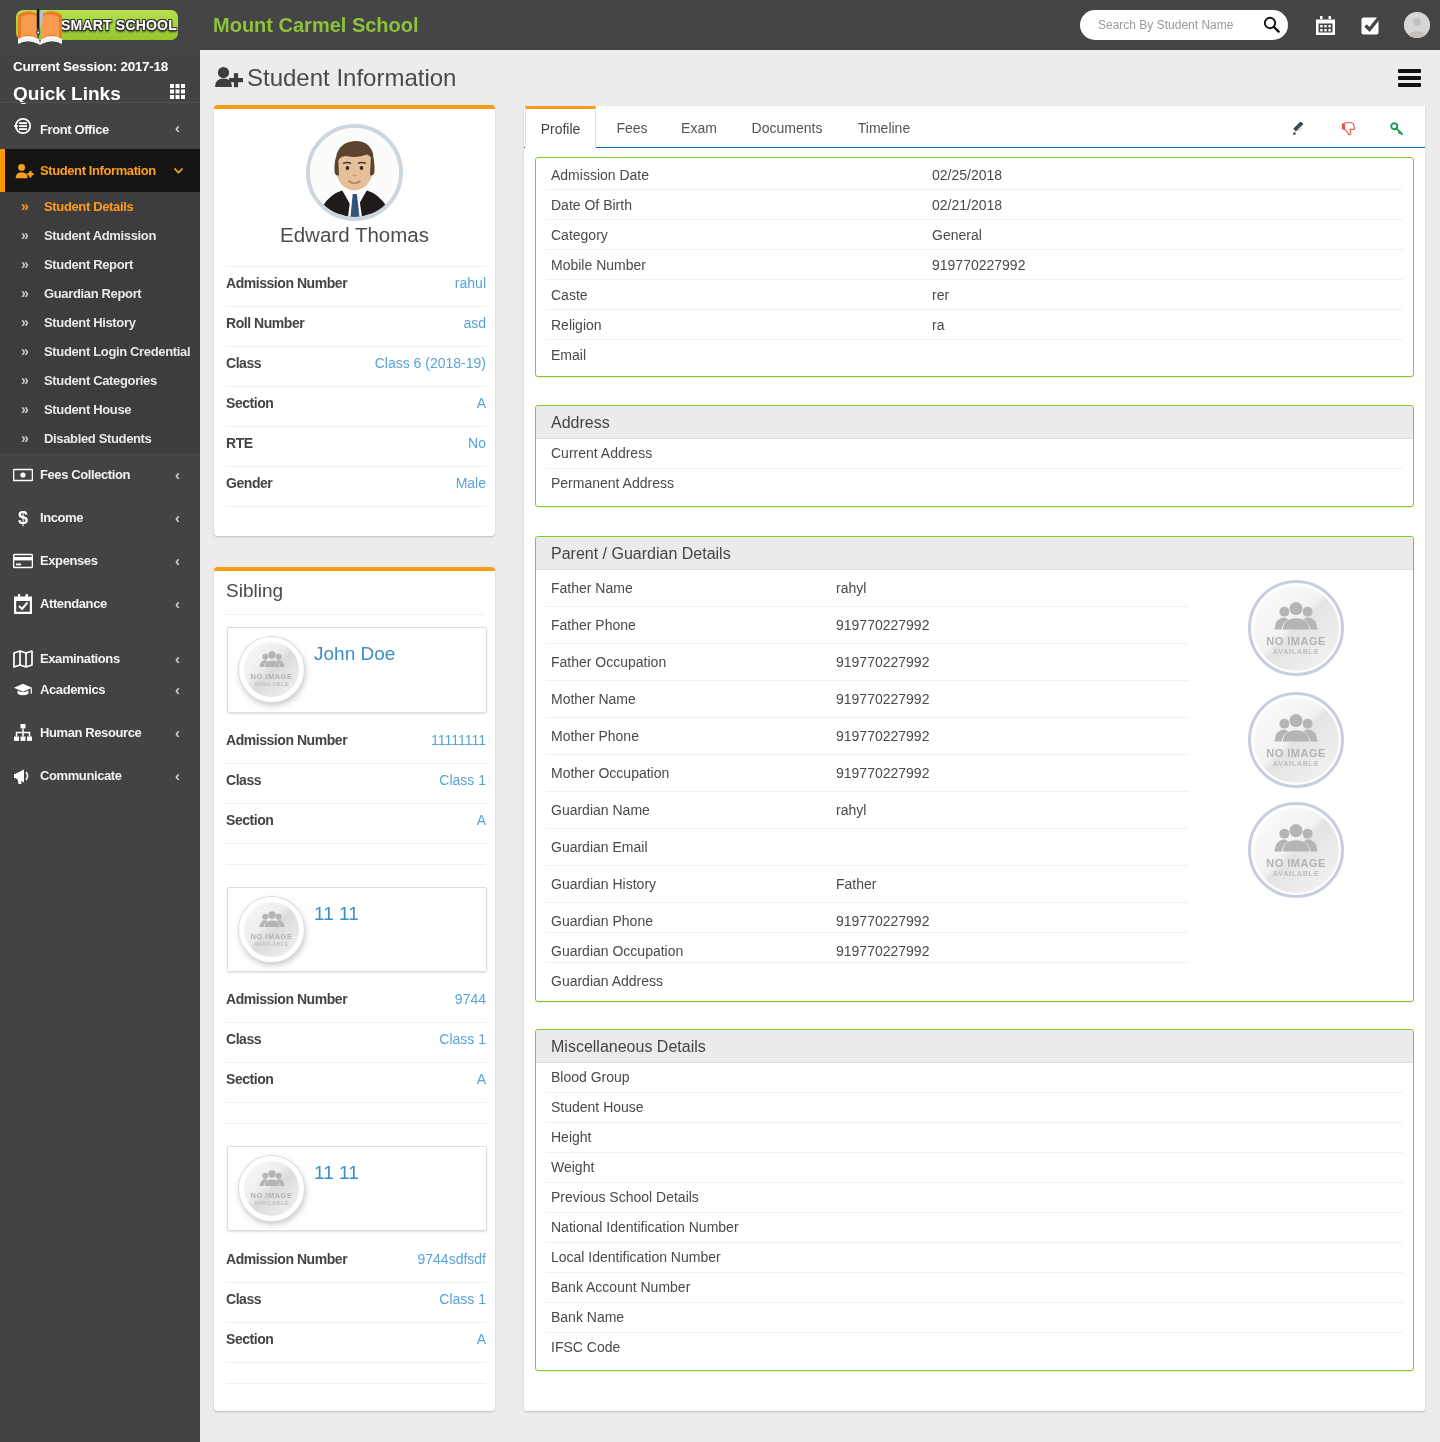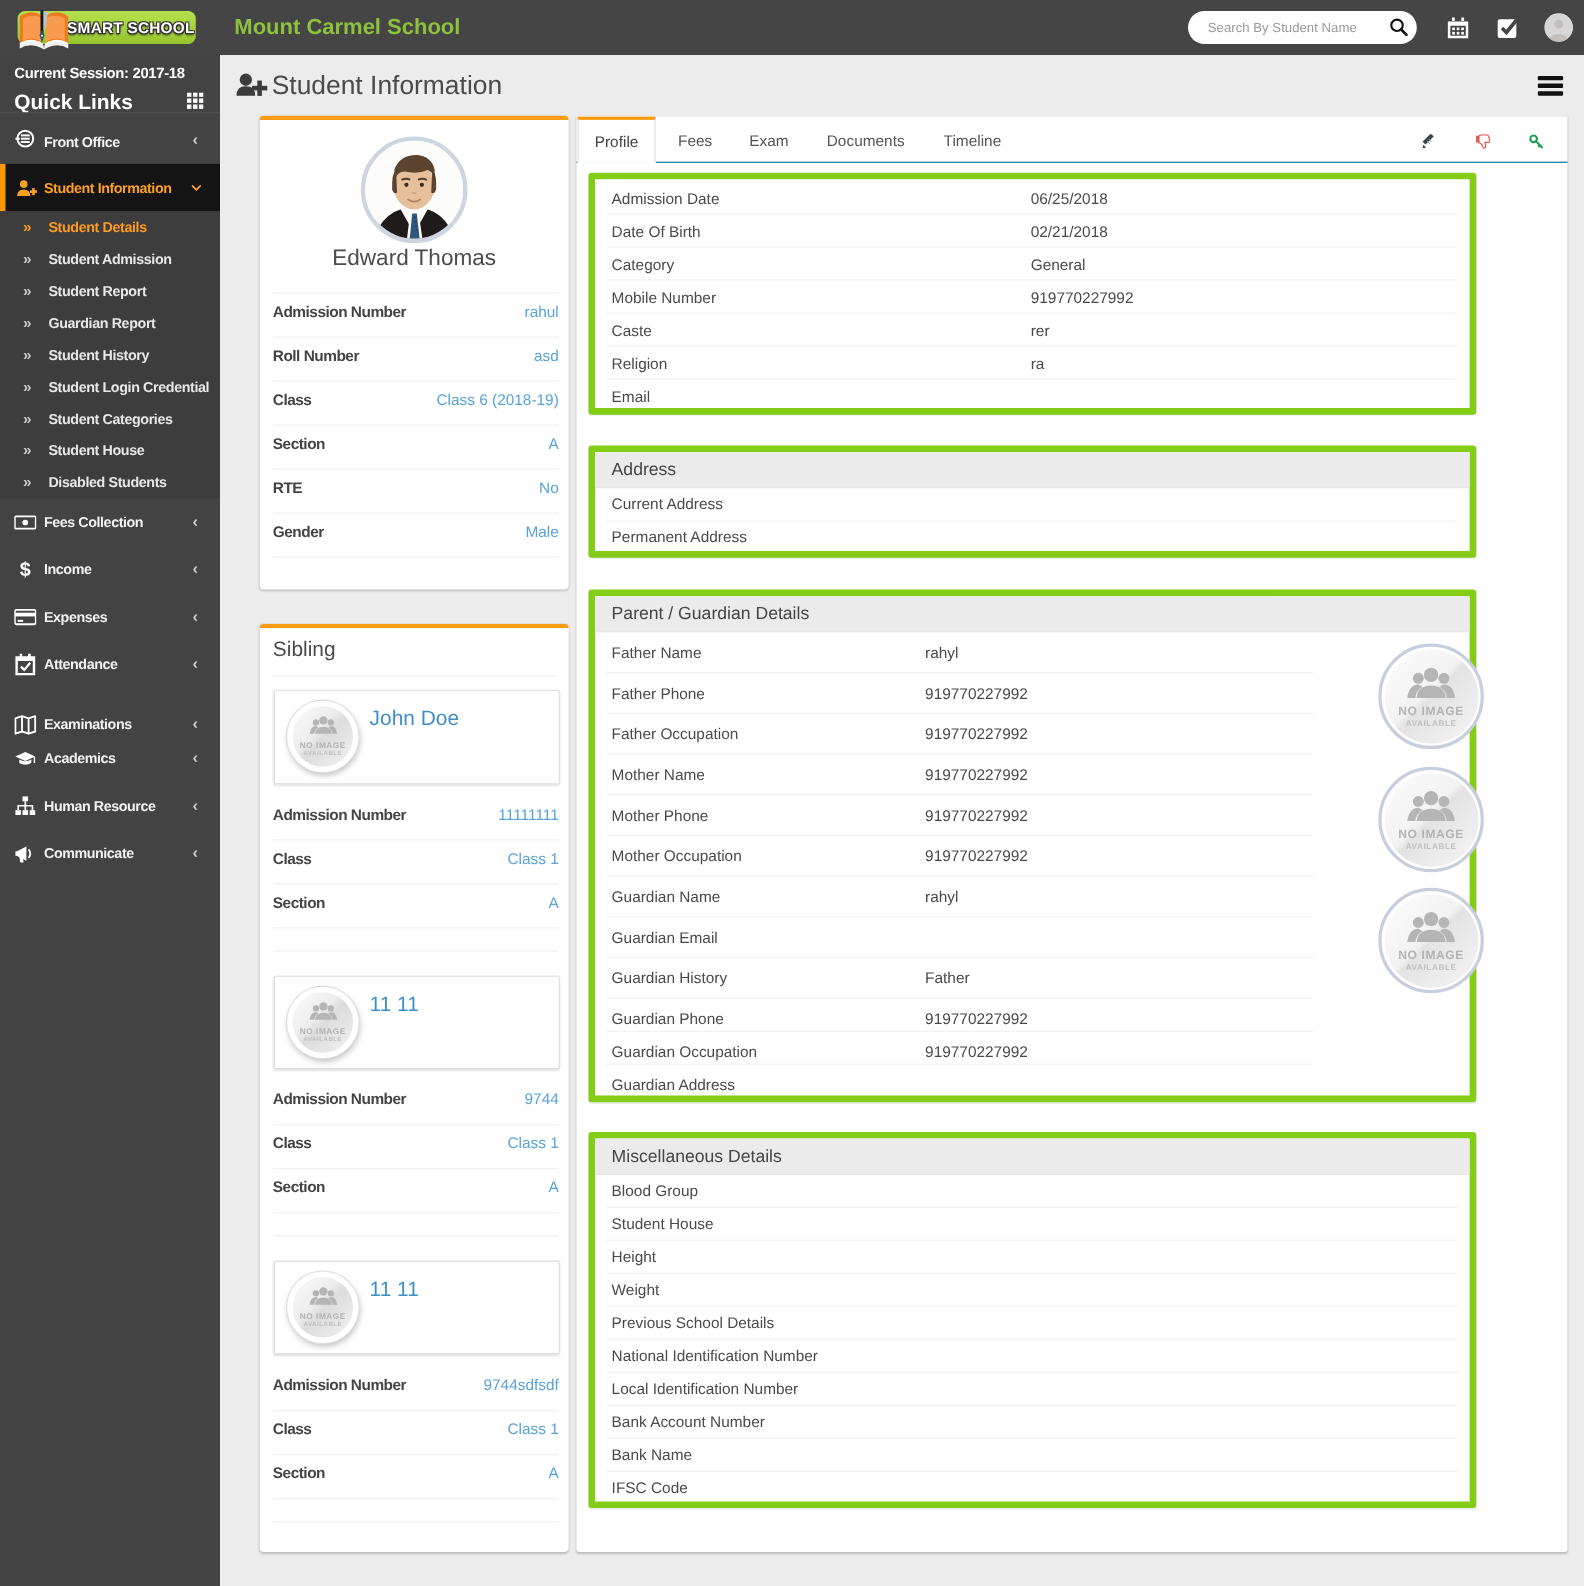--- a/index.html
+++ b/index.html
@@ -31,40 +31,40 @@
 #active-item { position:absolute; left:0; top:99px; width:200px; height:43px; background:#141414; border-left:5px solid #ff9800; }
 #active-item .micon { position:absolute; left:9px; top:12px; }
 #active-item .mtxt { position:absolute; left:35px; top:0; line-height:43px; font-size:13px; letter-spacing:-0.4px; font-weight:bold; color:#ffa01e; }
 #submenu { position:absolute; left:0; top:142px; width:200px; height:261px; background:#3d3d3d; }
 .sitem { height:29px; line-height:29px; font-size:13px; letter-spacing:-0.35px; font-weight:bold; color:#e8e8e8; position:relative; white-space:nowrap; }
 .sitem .arr { position:absolute; left:21px; top:0; color:#c9c9c9; font-size:14px; }
 .sitem .stxt { position:absolute; left:44px; top:0; }
 .sitem.on .stxt, .sitem.on .arr { color:#ff9b1e; }
 
 
-.card { position:absolute; background:#fff; border-radius:4px; box-shadow:0 1px 2px rgba(0,0,0,0.2);margin-left:22px; }
+.card { position:absolute; background:#fff; border-radius:4px; box-shadow:0 1px 2px rgba(0,0,0,0.2); }
 .card.topline { border-top:4px solid #fb9d14; }
 #pagetitle { position:absolute; left:247px; top:64px; font-size:24px; color:#4a4a4a; }
 #pagetitle-icon { position:absolute; left:212px; top:63px; }
 #hamburger { position:absolute; left:1398px; top:69px; width:23px; }
 #hamburger div { height:3.6px; background:#111; margin-bottom:3.6px; border-radius:1px; }
 
 
 .lrow { position:relative; height:40px; border-bottom:1px solid #f0f0f0; }
 .lrow .ll { position:absolute; left:0; top:0; line-height:32px; font-size:14px; letter-spacing:-0.45px; font-weight:bold; color:#444; }
 .lrow .lv { position:absolute; right:0; top:0; line-height:32px; font-size:14px; color:#58a3d8; }
 .lrow.empty { height:21px; }
 
 
 #rpanel { position:absolute; left:524px; top:106px; width:901px; height:1305px; background:#fff; border-radius:0 0 3px 3px; box-shadow:0 1px 2px rgba(0,0,0,0.2); }
 #tabbar { position:absolute; left:0; top:0; width:901px; height:42px; border-bottom:1px solid #0369a1; }
 .tab { position:absolute; top:0; height:42px; line-height:45px; font-size:14px; color:#555; text-align:center; }
 .tab.active { background:#fff; border:1px solid #ddd; border-top:3px solid #fb9d14; border-bottom:1px solid #fff; color:#444; line-height:41px; }
 .ticon { position:absolute; top:14px; }
-.inner-card { position:absolute; left:11px; width:807px; background:#fff; border:6px solid #84cc16; border-radius:3px; box-shadow:0 1px 1px rgba(0,0,0,0.08); }
+.inner-card { position:absolute; left:11px; width:879px; background:#fff; border:1px solid #84cc16; border-radius:3px; box-shadow:0 1px 1px rgba(0,0,0,0.08); }
 .inner-card .hd { height:33px; line-height:33px; background:#ebebeb; border-bottom:1px solid #ddd; font-size:16px; color:#444; padding-left:15px; border-radius:3px 3px 0 0; }
 .prow { position:relative; height:30px; margin:0 10px; border-bottom:1px solid #f1f1f1; }
 .prow:last-child { border-bottom:none; }
 .prow .pl { position:absolute; left:5px; top:0; line-height:30px; font-size:14px; color:#4a4a4a; }
 .prow .pv { position:absolute; left:386px; top:0; line-height:30px; font-size:14px; color:#4a4a4a; }
 .grow { position:relative; height:37px; border-bottom:1px solid #f1f1f1; width:643px; margin-left:10px; }
 .grow.h30 { height:30px; }
 .grow .pl { position:absolute; left:5px; top:0; line-height:36px; font-size:14px; color:#4a4a4a; }
 .grow .pv { position:absolute; left:290px; top:0; line-height:36px; font-size:14px; color:#4a4a4a; }
 .mrow { position:relative; height:30px; margin:0 10px; border-bottom:1px solid #f1f1f1; }
@@ -482,21 +482,21 @@
         <circle cx="4.2" cy="4.2" r="3" fill="none" stroke="#1e9e57" stroke-width="1.9"></circle>
         <line x1="6.4" y1="6.4" x2="12" y2="12" stroke="#1e9e57" stroke-width="1.9"></line>
         <line x1="9.2" y1="9.2" x2="9.2" y2="11.8" stroke="#1e9e57" stroke-width="1.9"></line>
         <line x1="11.8" y1="11.8" x2="11.8" y2="13" stroke="#1e9e57" stroke-width="1.9"></line>
       </svg>
   </div>
 
   <div class="inner-card" style="top:51px; height:220px; padding-top:2px;">
     <div class="prow">
         <span class="pl">Admission Date</span>
-        <span class="pv">06/25/2018</span>
+        <span class="pv">02/25/2018</span>
       </div>
     <div class="prow">
         <span class="pl">Date Of Birth</span>
         <span class="pv">02/21/2018</span>
       </div>
     <div class="prow">
         <span class="pl">Category</span>
         <span class="pv">General</span>
       </div>
     <div class="prow">

